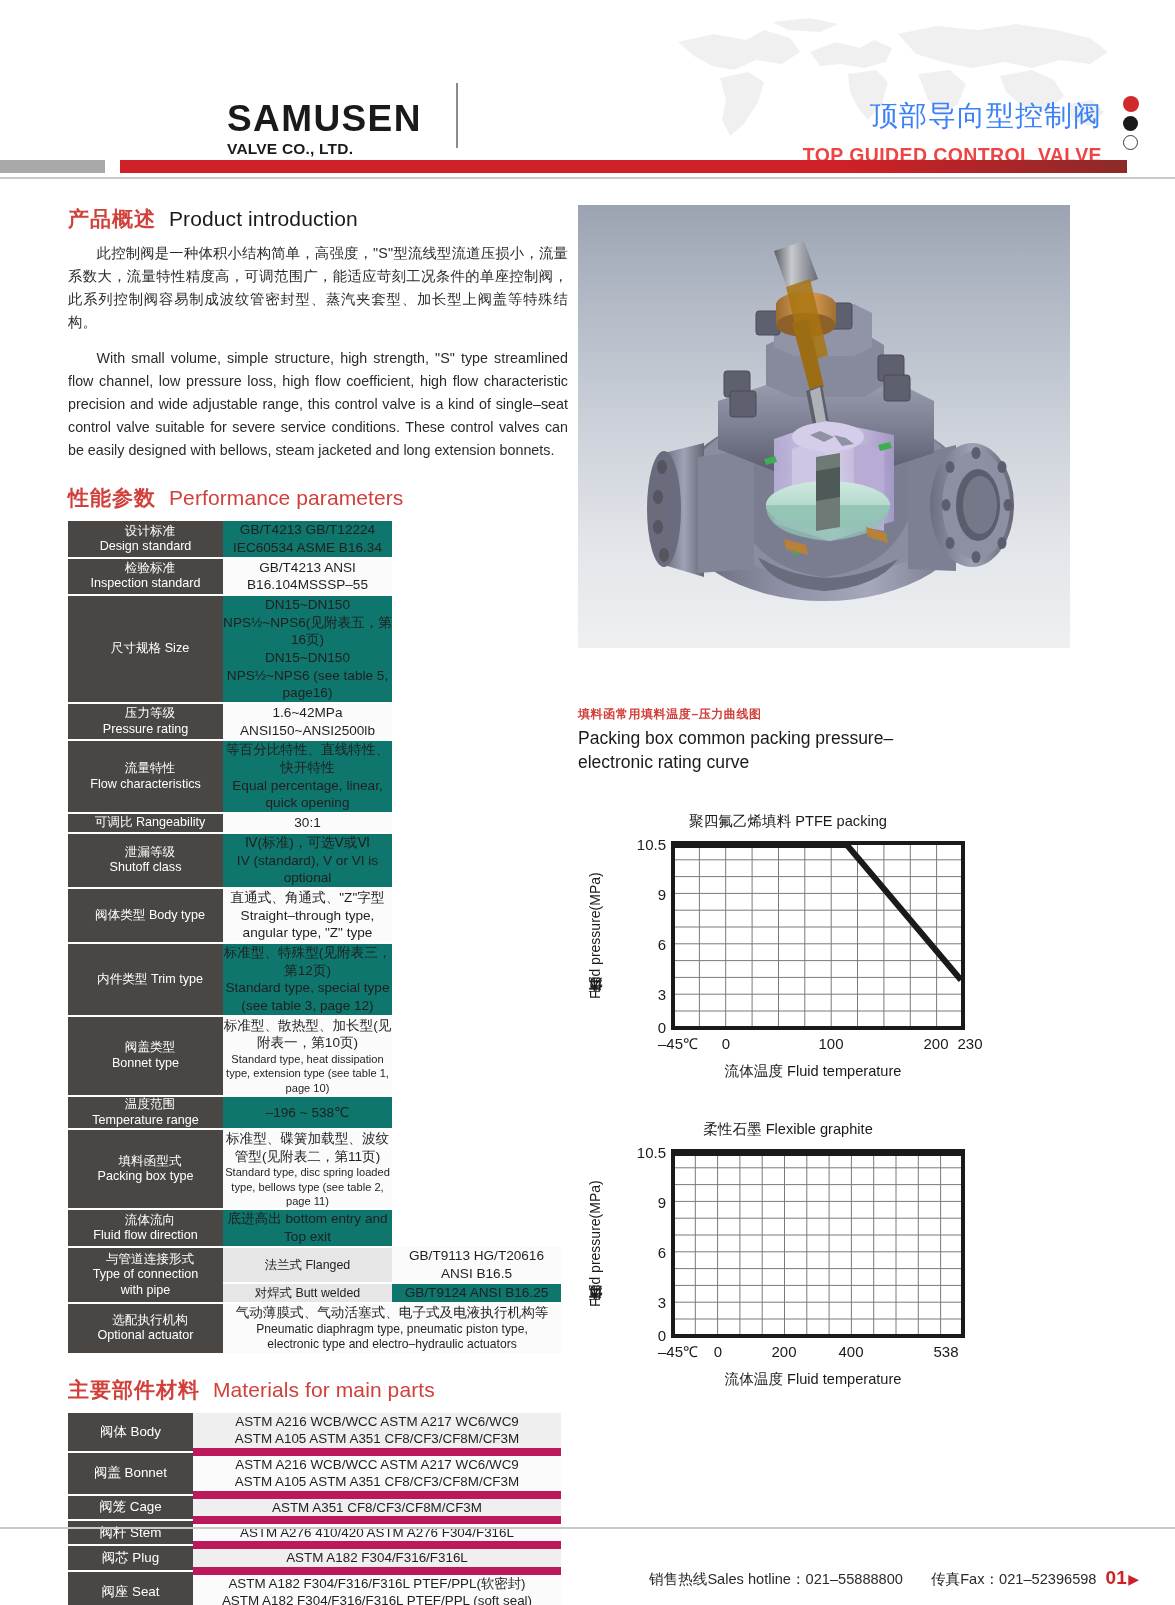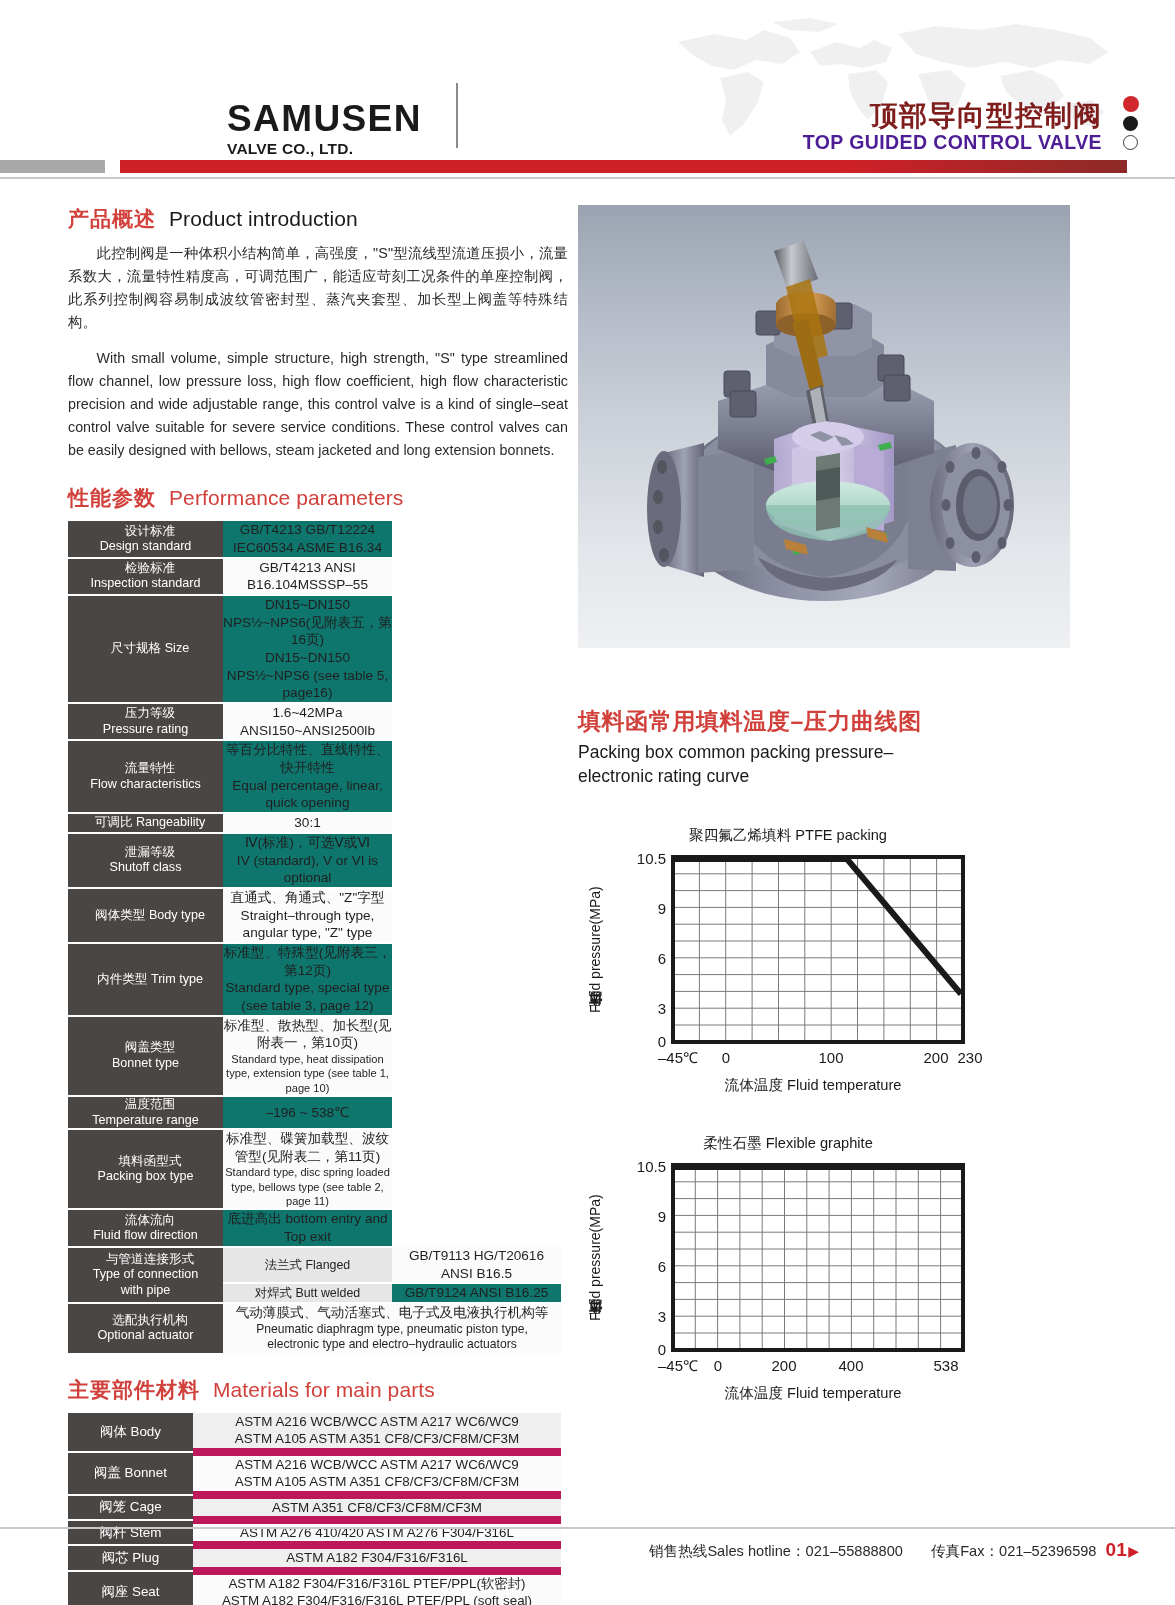--- a/index.html
+++ b/index.html
@@ -27,26 +27,26 @@
   .logo-sub {
     font-size:15.5px; font-weight:bold; letter-spacing:.2px;
     color:#1a1a1a; margin-top:3px;
   }
   .logo-divider {
     position:absolute; left:456px; top:83px; width:2px; height:65px;
     background:#8b8b8b;
   }
   .title-cn {
     position:absolute; right:73px; top:102px;
-    font-size:28px; font-weight:bold; color:#7f1d1d;
+    font-size:28px; font-weight:normal; color:#3b82f6;
     letter-spacing:1px; line-height:1;
   }
   .title-en {
-    position:absolute; right:73px; top:133px;
-    font-size:19.5px; font-weight:bold; color:#4c1d95;
+    position:absolute; right:73px; top:146px;
+    font-size:19.5px; font-weight:bold; color:#ef4444;
     letter-spacing:.4px; line-height:1;
   }
   .dots { position:absolute; right:36px; top:96px; }
   .dot { border-radius:50%; margin-bottom:4px; }
   .dot.red   { width:16px; height:16px; background:#d1282e; }
   .dot.black { width:15px; height:15px; background:#1a1a1a; }
   .dot.ring  { width:15px; height:15px; border:1.6px solid #3a3a3a; background:transparent; }
 
   .bar-row { position:absolute; left:0; top:160px; width:1175px; height:13px; }
   .bar-grey { position:absolute; left:0; top:0; width:105px; height:13px; background:#a9a9a9; }
@@ -111,37 +111,37 @@
   .note .l1 { letter-spacing:.2px; }
 
   
   .prod-img {
     position:relative; width:492px; height:443px;
     background:linear-gradient(180deg,#9ba3b2 0%,#b3bac6 22%,#ced3db 52%,#e3e6ea 78%,#eef0f2 100%);
     overflow:hidden;
   }
 
   
-  .chart-head-cn { font-size:23px; color:#d1403a; font-weight:bold; letter-spacing:.6px; }
+  .chart-head-cn { font-size:12px; color:#d1403a; font-weight:bold; letter-spacing:.6px; }
   .chart-head-en { font-size:17.5px; color:#1a1a1a; line-height:1.38; margin-top:3px; }
 
   .chart-block { position:relative; width:420px; height:300px; margin-left:0; }
   .chart-title { text-align:center; font-size:14.6px; color:#1a1a1a; margin-bottom:4px; }
   .chart-ylab {
     position:absolute; left:8px; top:18px; height:215px; width:20px;
     writing-mode:vertical-rl; transform:rotate(180deg);
     font-size:14px; color:#1a1a1a; text-align:center; white-space:nowrap;
   }
   .chart-xlab { text-align:center; font-size:14.6px; color:#1a1a1a; margin-top:7px; }
   .plot-svg { display:block; }
 
   
   .footer-line { position:absolute; left:0; top:1527px; width:1175px; height:2px; background:#c9c9c9; }
   .footer { position:absolute; left:0; top:1539px; width:1175px; text-align:right; padding-right:36px; }
-  .footer-inner { display:inline-block; font-size:14.6px; color:#2a2a2a; }
+  .footer-inner { display:inline-block; font-size:14.6px; color:#2a2a2a;margin-top:28px; }
   .footer-inner .gap { display:inline-block; width:28px; }
   .pageno { color:#cf2027; font-size:19px; font-weight:bold; margin-left:9px; letter-spacing:.3px; }
   .tri { color:#cf2027; font-size:14px; margin-left:1px; }
 </style>
 </head>
 <body>
 
 <div class="header">
 
   <svg class="worldmap" viewBox="0 0 470 140">

